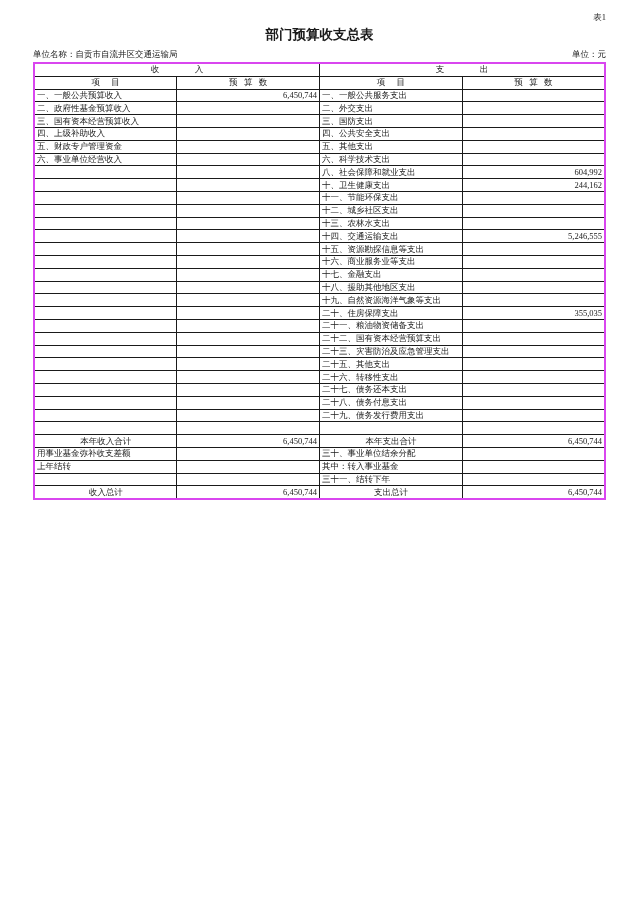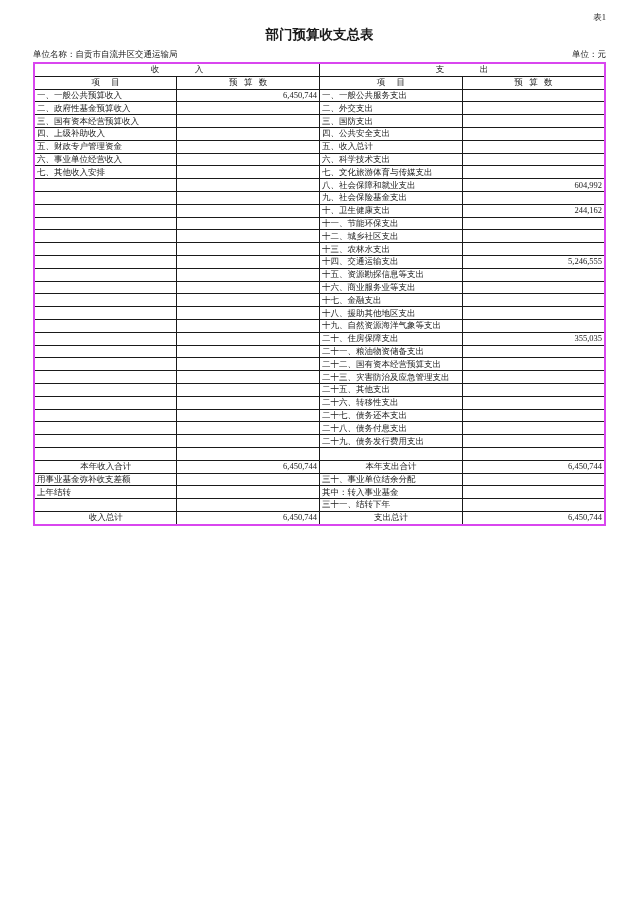--- a/index.html
+++ b/index.html
@@ -123,46 +123,34 @@
         </tr>
         <tr>
           <td class="l">四、上级补助收入</td>
           <td class="r"></td>
           <td class="l">四、公共安全支出</td>
           <td class="r"></td>
         </tr>
         <tr>
           <td class="l">五、财政专户管理资金</td>
           <td class="r"></td>
-          <td class="l">五、收入总计</td>
+          <td class="l">五、其他支出</td>
           <td class="r"></td>
         </tr>
         <tr>
           <td class="l">六、事业单位经营收入</td>
           <td class="r"></td>
           <td class="l">六、科学技术支出</td>
-          <td class="r"></td>
-        </tr>
-        <tr>
-          <td class="l">七、其他收入安排</td>
-          <td class="r"></td>
-          <td class="l">七、文化旅游体育与传媒支出</td>
           <td class="r"></td>
         </tr>
         <tr>
           <td class="l"></td>
           <td class="r"></td>
           <td class="l">八、社会保障和就业支出</td>
           <td class="r">604,992</td>
-        </tr>
-        <tr>
-          <td class="l"></td>
-          <td class="r"></td>
-          <td class="l">九、社会保险基金支出</td>
-          <td class="r"></td>
         </tr>
         <tr>
           <td class="l"></td>
           <td class="r"></td>
           <td class="l">十、卫生健康支出</td>
           <td class="r">244,162</td>
         </tr>
         <tr>
           <td class="l"></td>
           <td class="r"></td>

